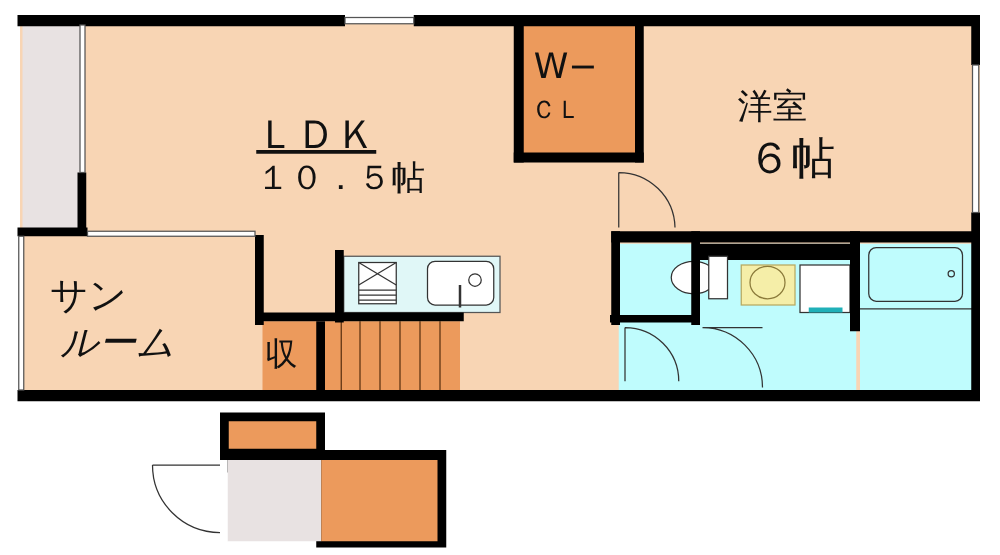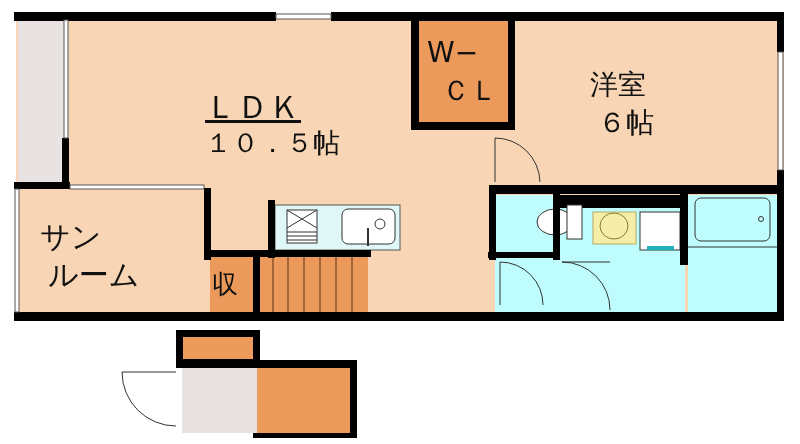--- a/index.html
+++ b/index.html
@@ -91,18 +91,18 @@
   <rect x="253" y="360" width="104" height="78" fill="#000"></rect>
   <rect x="182" y="368" width="75" height="65" fill="#e8e2e2"></rect>
   <rect x="257" y="368" width="93" height="65" fill="#ec9a5c"></rect>
   <rect x="176" y="368" width="6" height="65" fill="#fff"></rect>
   <path d="M 176 372 L 122 372 M 122 372 A 54 54 0 0 0 176 426" fill="none" stroke="#333"></path>
 </svg>
 
 <div class="lbl" style="left:205px;top:90px;font-size:32px;text-decoration:underline;">ＬＤＫ</div>
 <div class="lbl" style="left:205px;top:128px;font-size:27px;">１０．５帖</div>
 <div class="lbl" style="left:590px;top:70px;font-size:28px;">洋室</div>
-<div class="lbl" style="left:598px;top:108px;font-size:28px;">６帖</div>
+<div class="lbl" style="left:598px;top:108px;font-size:35px;">６帖</div>
 <div class="lbl" style="left:427px;top:38px;font-size:28px;">W−</div>
-<div class="lbl" style="left:425px;top:76px;font-size:28px;margin-left:17px;">ＣＬ</div>
+<div class="lbl" style="left:425px;top:76px;font-size:20px;">ＣＬ</div>
 <div class="lbl" style="left:40px;top:220px;font-size:30px;">サン</div>
-<div class="lbl" style="left:48px;top:258px;font-size:30px;">ルーム</div>
+<div class="lbl" style="left:48px;top:258px;font-size:30px;font-style:italic;">ルーム</div>
 <div class="lbl" style="left:212px;top:270px;font-size:26px;">収</div>
 
 </body></html>

